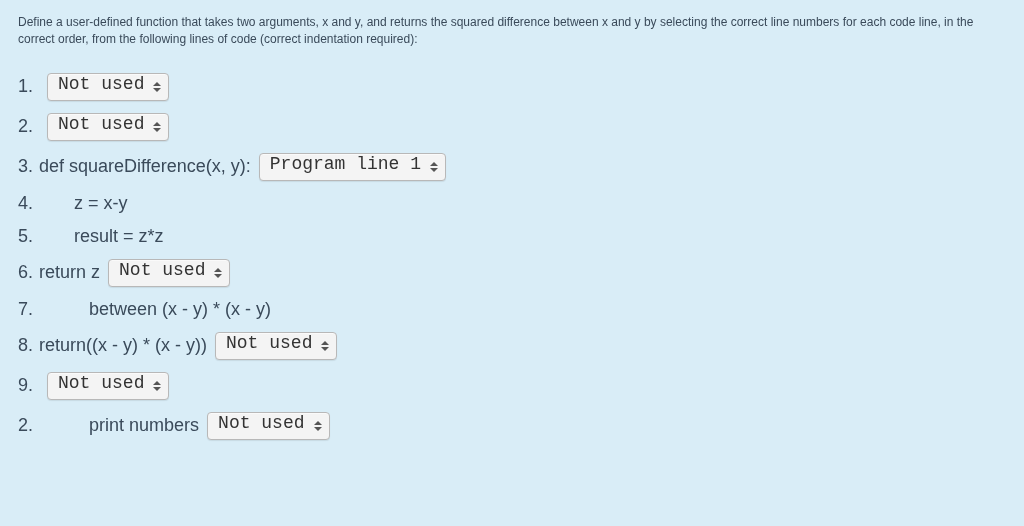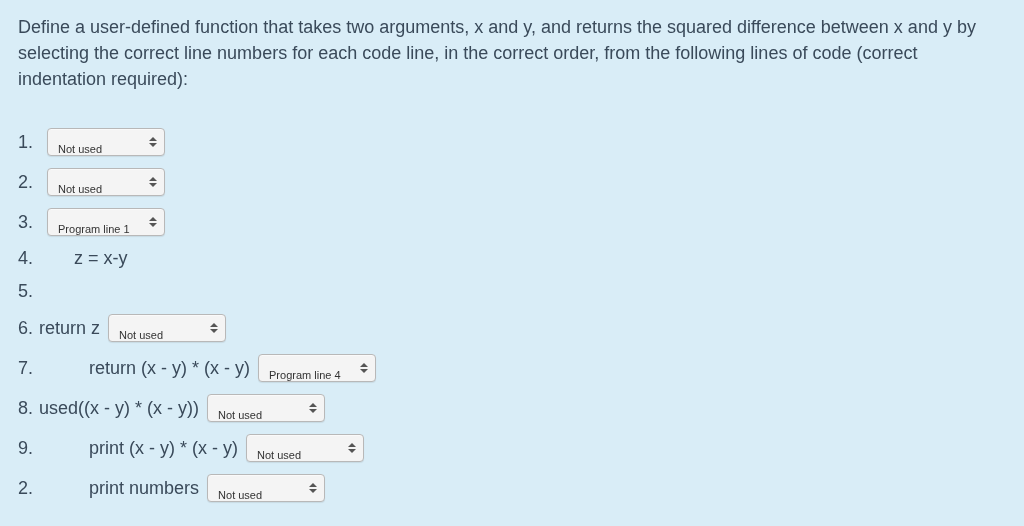--- a/index.html
+++ b/index.html
@@ -9,51 +9,52 @@
     }
     body {
       width: 1024px;
       height: 526px;
       background: #d9edf7;
       font-family: "Helvetica Neue", Helvetica, Arial, sans-serif;
       color: #3a4a5a;
       padding: 14px 18px;
     }
     .prompt {
-      font-size: 18px;
+      font-size: 12px;
       line-height: 1.45;
-      margin-bottom: 36px;
+      margin-bottom: 24px;
     }
     .code-row {
       display: flex;
       align-items: center;
       margin-bottom: 12px;
       font-size: 18px;
     }
     .num {
       margin-right: 6px;
     }
     .code-text {
       white-space: pre;
     }
     .select-wrap {
       position: relative;
       display: inline-flex;
-      align-items: flex-end;
+      align-items: flex-start;
       background: #f4f4f4;
       border: 1px solid #b8b8b8;
       border-radius: 4px;
       box-shadow: inset 0 1px 0 rgba(255,255,255,0.5), 0 1px 1px rgba(0,0,0,0.08);
       height: 28px;
       margin-left: 8px;
       padding: 0 24px 0 10px;
-      font-size: 11px;
+      font-size: 18px;
       color: #333;
       cursor: default;
       min-width: 118px;
+      font-family: Liberation Mono, monospace;
     }
     .select-wrap .caret {
       position: absolute;
       right: 6px;
       top: 50%;
       transform: translateY(-50%);
       width: 10px;
       height: 14px;
       display: flex;
       flex-direction: column;
@@ -98,77 +99,71 @@
     <span>Not used</span>
     <span class="caret">
         <span class="up"></span>
         <span class="down"></span>
       </span>
   </div>
 </div>
 
 <div class="code-row">
   <span class="num">3.</span>
+  <span class="code-text">def squareDifference(x, y):</span>
   <div class="select-wrap">
     <span>Program line 1</span>
     <span class="caret">
         <span class="up"></span>
         <span class="down"></span>
       </span>
   </div>
 </div>
 
 <div class="code-row">
   <span class="num">4.</span>
   <span class="code-text">       z = x-y</span>
 </div>
 
 <div class="code-row">
   <span class="num">5.</span>
+  <span class="code-text">       result = z*z</span>
 </div>
 
 <div class="code-row">
   <span class="num">6.</span>
   <span class="code-text">return z</span>
   <div class="select-wrap">
     <span>Not used</span>
     <span class="caret">
         <span class="up"></span>
         <span class="down"></span>
       </span>
   </div>
 </div>
 
 <div class="code-row">
   <span class="num">7.</span>
-  <span class="code-text">          return (x - y) * (x - y)</span>
-  <div class="select-wrap">
-    <span>Program line 4</span>
-    <span class="caret">
-        <span class="up"></span>
-        <span class="down"></span>
-      </span>
-  </div>
+  <span class="code-text">          between (x - y) * (x - y)</span>
 </div>
 
 <div class="code-row">
   <span class="num">8.</span>
-  <span class="code-text">used((x - y) * (x - y))</span>
+  <span class="code-text">return((x - y) * (x - y))</span>
   <div class="select-wrap">
     <span>Not used</span>
     <span class="caret">
         <span class="up"></span>
         <span class="down"></span>
       </span>
   </div>
 </div>
 
 <div class="code-row">
   <span class="num">9.</span>
-  <span class="code-text">          print (x - y) * (x - y)</span>
   <div class="select-wrap">
     <span>Not used</span>
     <span class="caret">
         <span class="up"></span>
         <span class="down"></span>
       </span>
   </div>
 </div>
 
 <div class="code-row">

